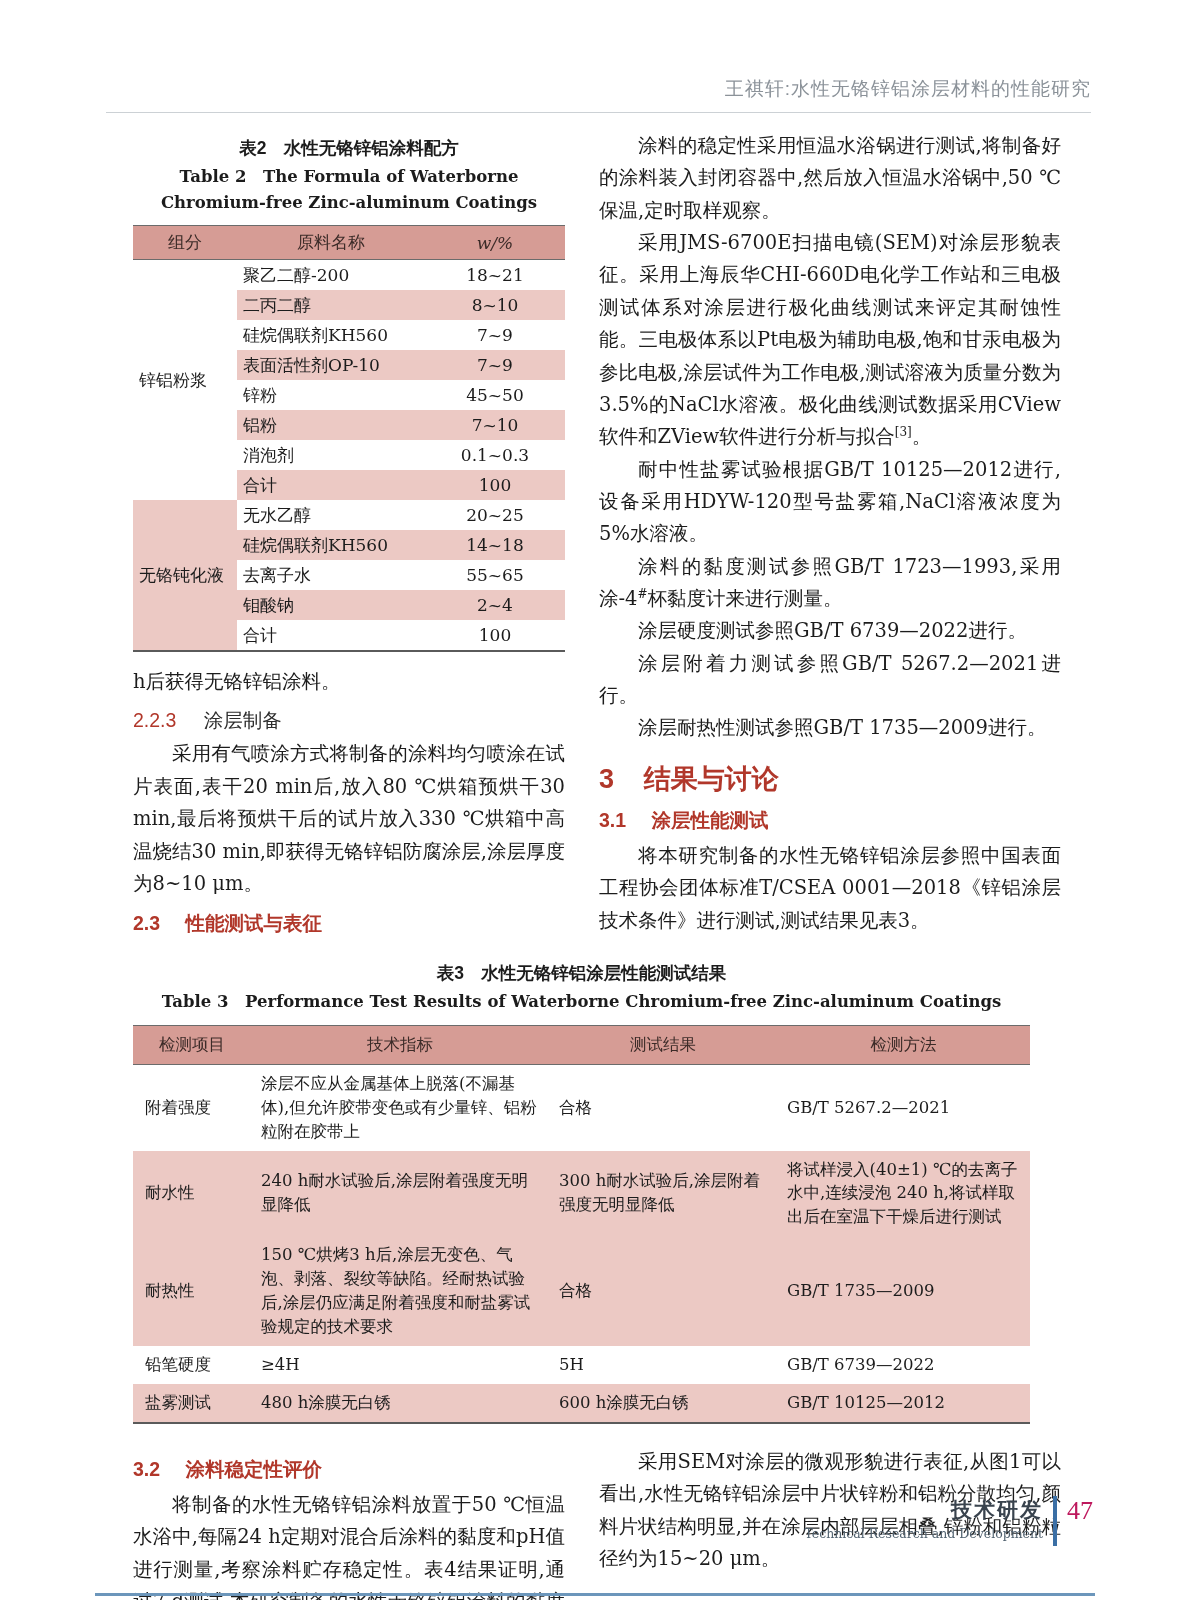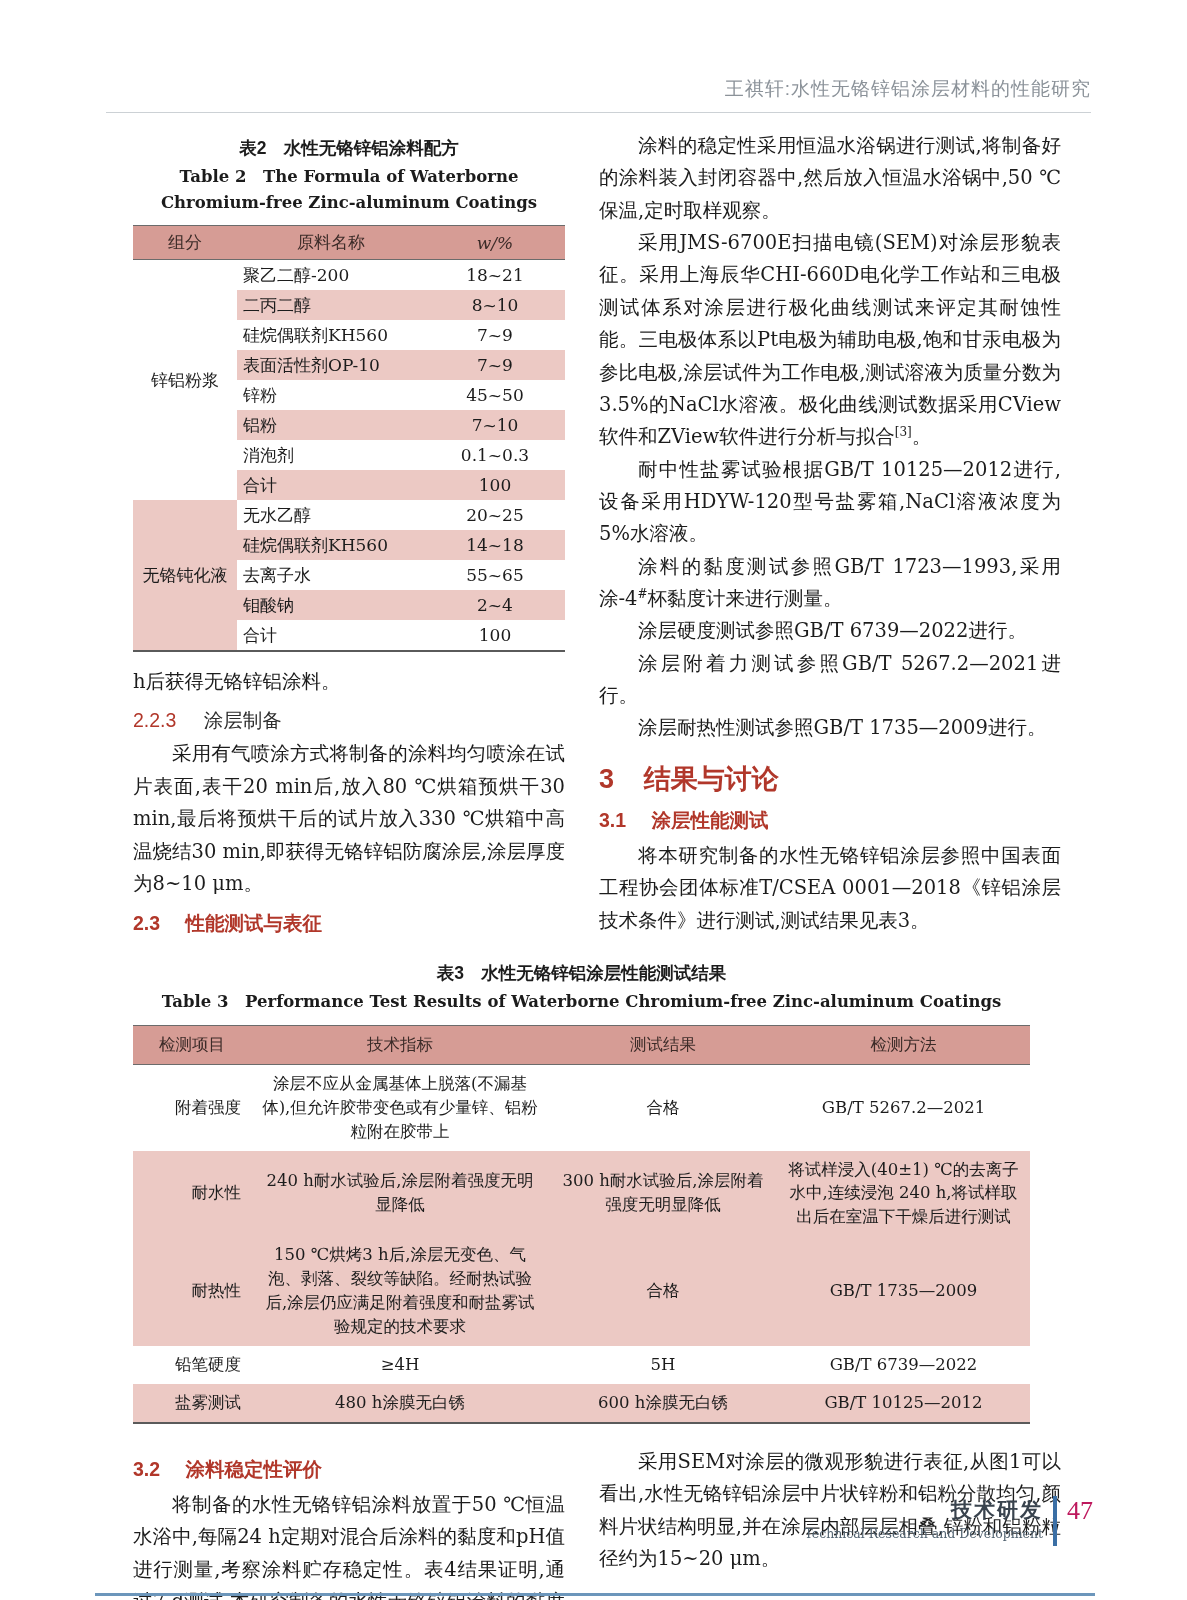--- a/index.html
+++ b/index.html
@@ -52,29 +52,29 @@
     border-bottom: 2px solid #5a5a5a;
     font-size: 17px;
   }
   .data-table th {
     background: #d69c95; color: #3c2b28; font-weight: normal;
     padding: 5px 6px; text-align: center;
     border-bottom: 1.5px solid #6b6b6b;
   }
   .data-table td { padding: 3.5px 6px; }
   .row-alt { background: #ecc9c4; }
-  .cell-group { text-align: center; }
+  .cell-group { text-align: left; }
   .cell-name  { text-align: left; }
   .cell-val   { text-align: center; }
   .wpct { font-style: italic; }
 
   .t3 { font-size: 16.5px; line-height: 1.45; }
   .t3 th { padding: 7px 6px; }
-  .t3 td { padding: 7px 10px; text-align: center; }
-  .t3 td.c1 { text-align: right; padding-left: 12px; white-space: nowrap; margin-top: 28px; }
+  .t3 td { padding: 7px 10px; }
+  .t3 td.c1 { text-align: left; padding-left: 12px; white-space: nowrap; margin-top: 28px; }
 
   
   .sec-head-sub { margin: 9px 0 4px; font-size: 19.5px; }
   .sec-head-sub .num {
     color: #b1372a; font-family: "Liberation Sans","DejaVu Sans",sans-serif;
     margin-right: 1.4em;
   }
   .sec-head-sub .ttl { color: #2d2d2d; margin-top: 22px; }
   .sec-head {
     font-family: "Liberation Sans","DejaVu Sans",sans-serif;

